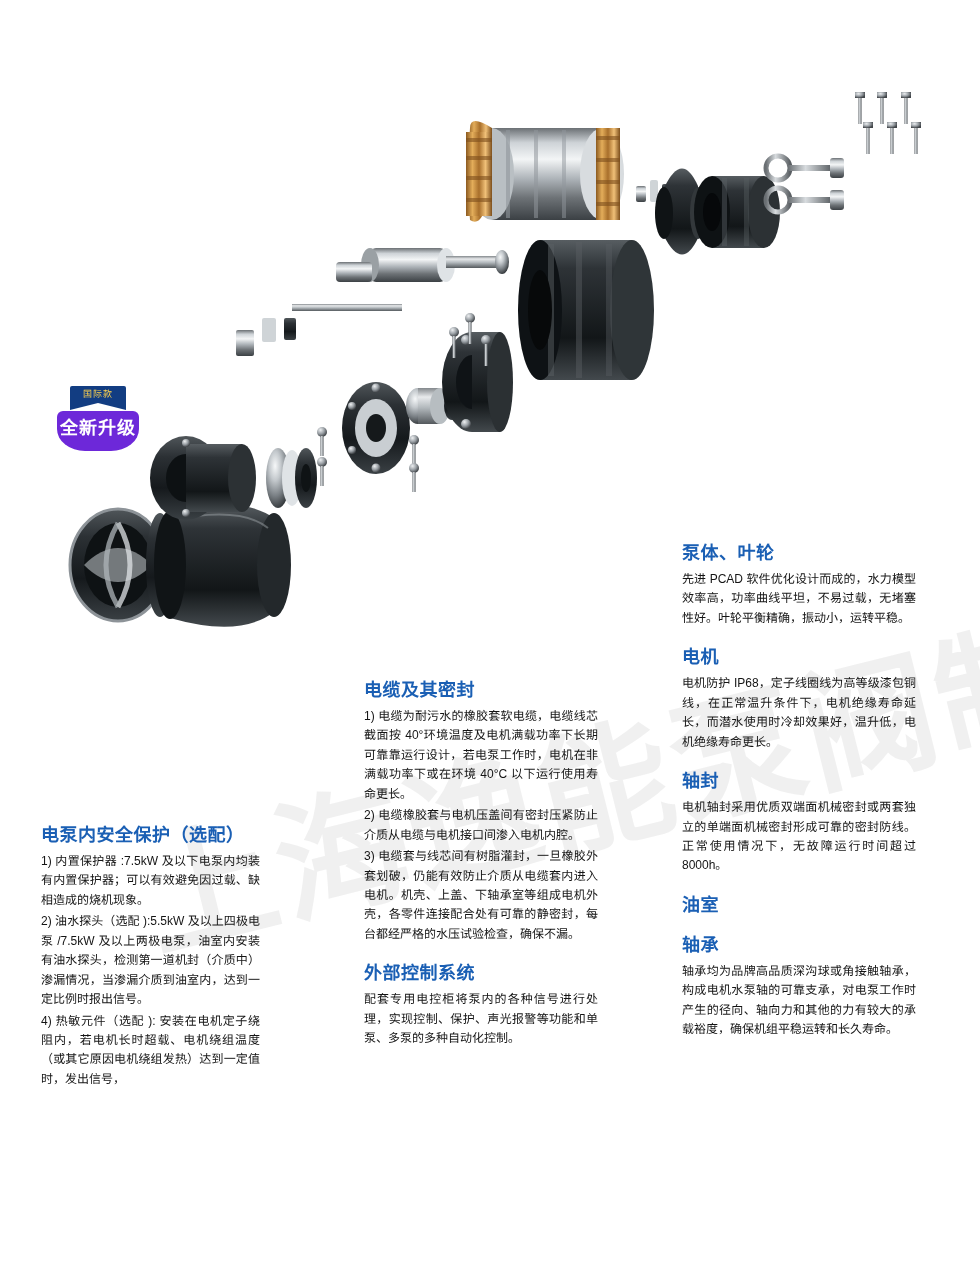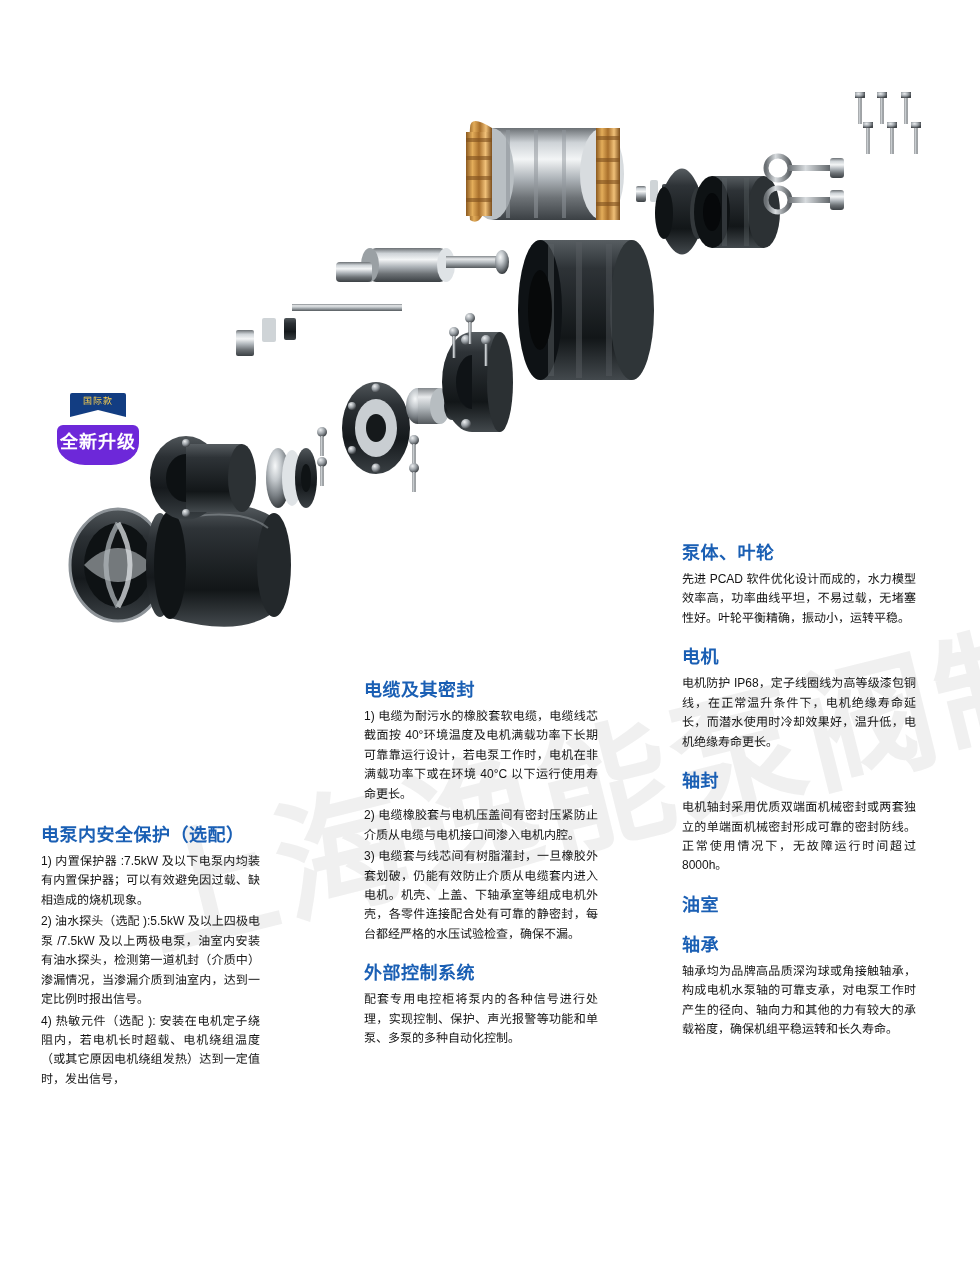--- a/index.html
+++ b/index.html
@@ -45,21 +45,21 @@
     position: absolute;
     left: 55px;
     top: 378px;
     width: 86px;
     height: 62px;
     text-align: center;
   }
   .badge .ribbon {
     width: 56px;
     height: 17px;
-    margin: 15px auto;
+    margin: 8px auto;
     background: #123d82;
     color: #ffd24d;
     font-size: 9px;
     line-height: 17px;
     letter-spacing: 1px;
     border-radius: 2px 2px 0 0;
     position: relative;
   }
   .badge .ribbon:after {
     content: "";

